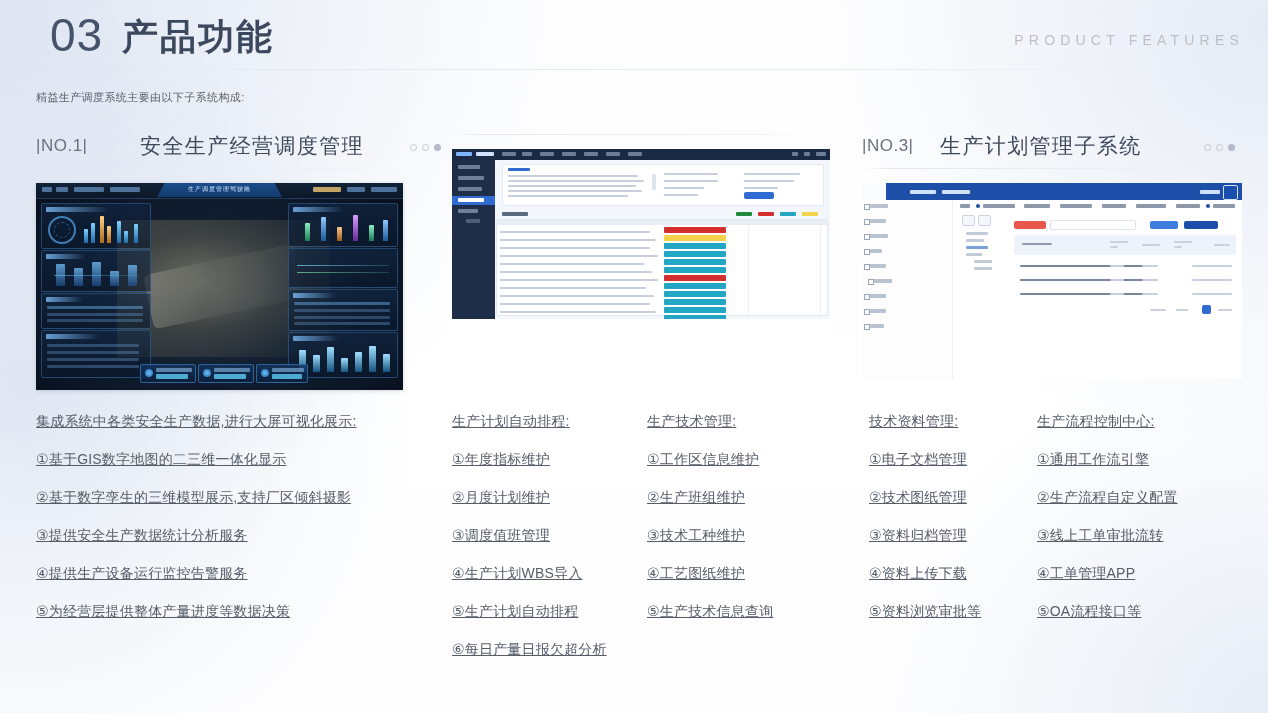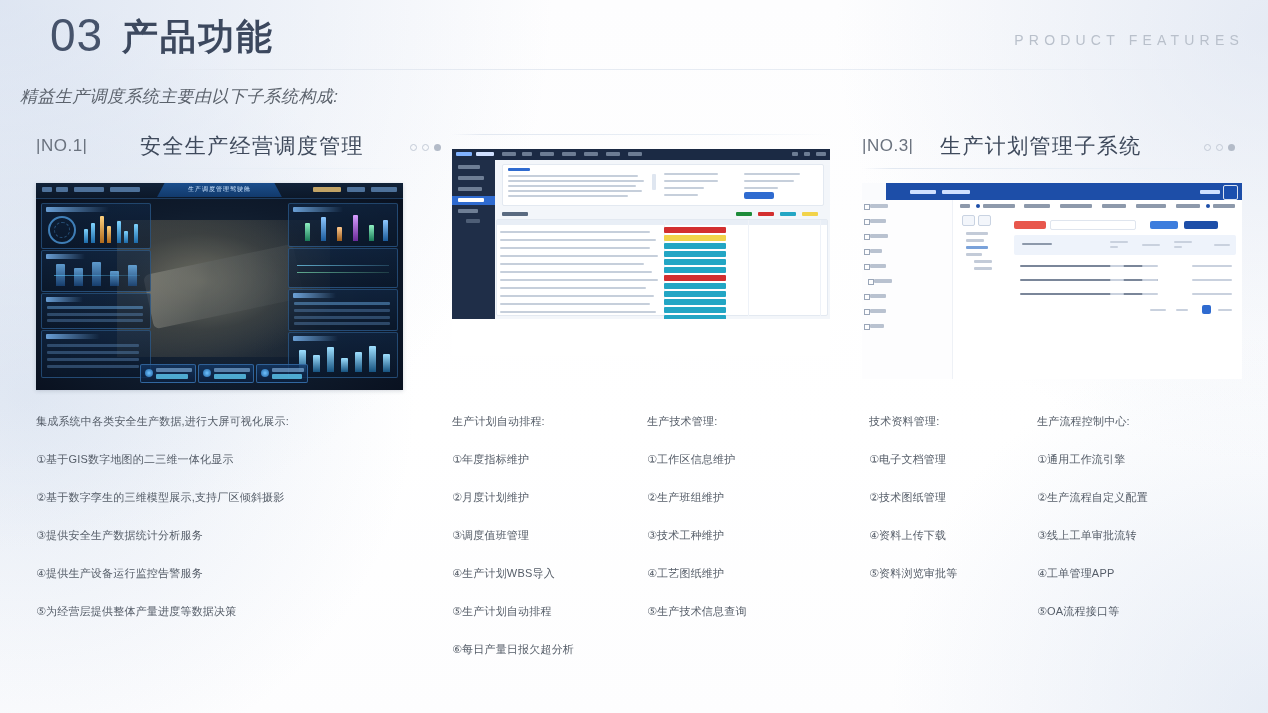--- a/index.html
+++ b/index.html
@@ -31,22 +31,22 @@
   .hdr-en{
     position:absolute;right:24px;top:32px;
     font-size:14px;letter-spacing:5.2px;color:#b9c0cb;font-weight:400;
   }
   .hdr-rule{
     position:absolute;left:136px;top:69px;width:1108px;height:1px;
     background:linear-gradient(90deg,rgba(215,222,233,0) 0%,#e3e8f0 12%,#e8edf4 72%,rgba(220,228,240,0) 100%);
   }
 
   .lead{
-    position:absolute;left:20px;top:84px;
-    font-size:17px;line-height:26px;color:#5b626c;letter-spacing:.4px;font-style:italic;
+    position:absolute;left:36px;top:84px;
+    font-size:11px;line-height:26px;color:#5b626c;letter-spacing:.4px;
   }
 
   
   .col{position:absolute;top:132px;}
   .col1{left:36px;width:375px;}
   .col2{left:452px;width:380px;}
   .col3{left:862px;width:382px;}
 
   .card-head{position:relative;height:34px;}
   .ch-no{
@@ -137,21 +137,21 @@
   .t-tabdot{position:absolute;top:21px;width:4px;height:4px;border-radius:50%;background:#1d4ea8;}
   .t-tree{position:absolute;height:3px;background:#c3cbd8;border-radius:1px;}
   .t-btnsq{position:absolute;width:11px;height:9px;border-radius:2px;border:1px solid #c9d3e2;background:#f3f6fb;}
   .t-search{position:absolute;height:8px;border:1px solid #dfe5ee;background:#fff;border-radius:2px;}
   .t-redtag{position:absolute;height:8px;border-radius:2px;background:#e8574c;}
   .t-bluebtn{position:absolute;height:8px;border-radius:2px;background:#1d4ea8;}
   .t-thead{position:absolute;height:20px;background:#eef3fb;border-radius:2px;}
   .t-trow{position:absolute;height:2px;background:#c9d1de;border-radius:1px;}
   .t-page{position:absolute;width:9px;height:9px;background:#2f6bd0;border-radius:2px;}
   .t-savebox{position:absolute;width:13px;height:13px;background:#1a4fae;border:1px solid #d8e1f0;border-radius:2px;}
-  .txt{font-size:11px;line-height:38px;color:#555d68;letter-spacing:.2px;white-space:nowrap;}
+  .txt{font-size:14px;line-height:38px;color:#555d68;letter-spacing:.2px;white-space:nowrap;text-decoration:underline;}
   .txt.head{color:#555d68;}
   .col1-text{position:absolute;left:36px;top:402px;width:400px;}
   .col1-text .txt{white-space:normal;line-height:38px;}
   .col2-a{position:absolute;left:452px;top:402px;width:190px;}
   .col2-b{position:absolute;left:647px;top:402px;width:190px;}
   .col3-a{position:absolute;left:869px;top:402px;width:170px;}
   .col3-b{position:absolute;left:1037px;top:402px;width:210px;}
 </style>
 </head>
 <body>
@@ -492,20 +492,21 @@
       <div class="t-trow" style="left:314px;top:126px;width:12px"></div>
       <div class="t-page" style="left:340px;top:122px"></div>
       <div class="t-trow" style="left:356px;top:126px;width:14px"></div>
     </div>
   </div>
 
   <div class="col3-a">
     <div class="txt head">技术资料管理:</div>
     <div class="txt">①电子文档管理</div>
     <div class="txt">②技术图纸管理</div>
+    <div class="txt">③资料归档管理</div>
     <div class="txt">④资料上传下载</div>
     <div class="txt">⑤资料浏览审批等</div>
   </div>
 
   <div class="col3-b">
     <div class="txt head">生产流程控制中心:</div>
     <div class="txt">①通用工作流引擎</div>
     <div class="txt">②生产流程自定义配置</div>
     <div class="txt">③线上工单审批流转</div>
     <div class="txt">④工单管理APP</div>

